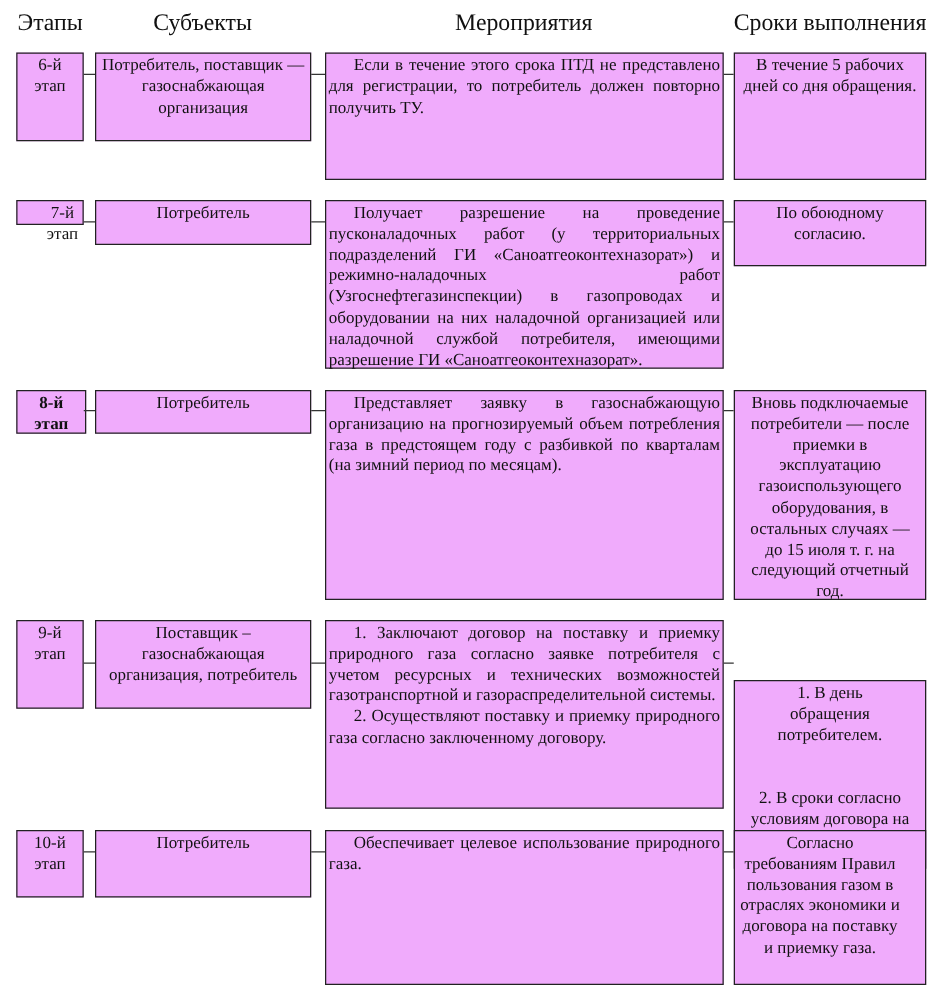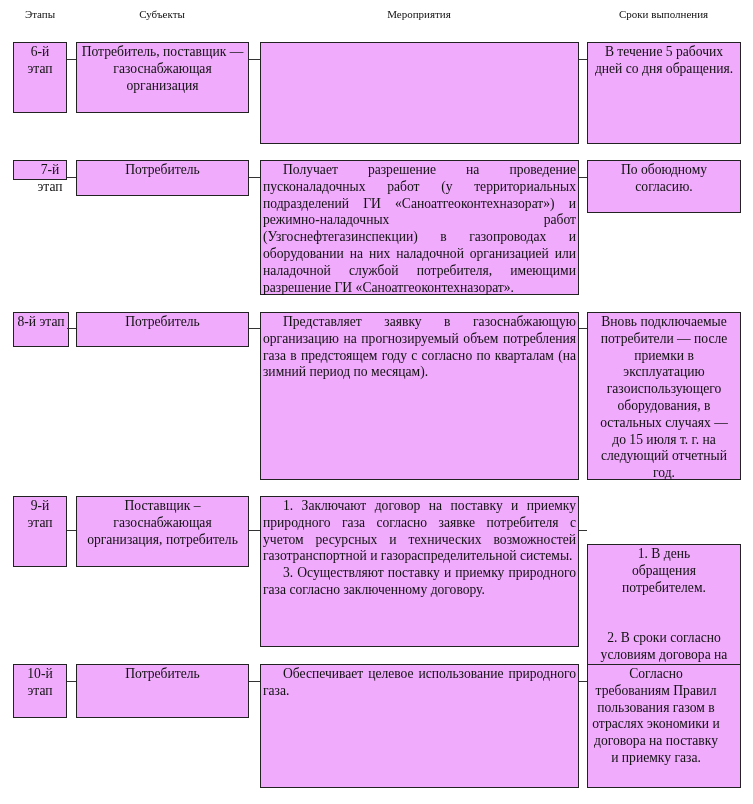--- a/index.html
+++ b/index.html
@@ -3,21 +3,21 @@
   <meta charset="utf-8">
   <style>
     html, body { margin: 0; padding: 0; background: #ffffff; }
     body {
       width: 753px; height: 804px; position: relative; overflow: hidden;
       font-family: "Liberation Serif", "DejaVu Serif", serif;
       color: #111111;
       font-size: 13.6px;
     }
     .hdr {
-      position: absolute; top: 8px; font-size: 11px; text-align: center;
+      position: absolute; top: 8px; font-size: 19px; text-align: center;
       white-space: nowrap;
     }
     .box {
       position: absolute; box-sizing: border-box;
       border: 1.6px solid #222222;
       background: #f0abfc;
       line-height: 16.8px;
       padding: 1px 3px 0 3px;
     }
     .center { text-align: center; }
@@ -39,20 +39,21 @@
 <div>
   <div class="box center" style="left:13px;top:42px;width:54px;height:71px;">
     <span>6-й этап</span>
   </div>
   <div class="conn" style="left:67px;top:59px;width:9px;"></div>
   <div class="box center" style="left:76px;top:42px;width:173px;height:71px;">
     <span>Потребитель, поставщик — газоснабжающая организация</span>
   </div>
   <div class="conn" style="left:249px;top:59px;width:11px;"></div>
   <div class="box just" style="left:260px;top:42px;width:319px;height:102px;">
+    <p>Если в течение этого срока ПТД не представлено для регистрации, то потребитель должен повторно получить ТУ.</p>
   </div>
   <div class="conn" style="left:579px;top:59px;width:8px;"></div>
   <div class="box center" style="left:587px;top:42px;width:154px;height:102px;padding-left:6px;padding-right:6px;">
     <span>В течение 5 рабочих дней со дня обращения.</span>
   </div>
 </div>
 
 <div>
   <div class="box center" style="left:13px;top:160px;width:54px;height:20px;padding-left:23px;">
     <span>7-й этап</span>
@@ -65,49 +66,49 @@
   <div class="box just" style="left:260px;top:160px;width:319px;height:135px;">
     <p>Получает разрешение на проведение пусконаладочных работ (у территориальных подразделений ГИ «Саноатгеоконтехназорат») и режимно-наладочных работ (Узгоснефтегазинспекции) в газопроводах и оборудовании на них наладочной организацией или наладочной службой потребителя, имеющими разрешение ГИ «Саноатгеоконтехназорат».</p>
   </div>
   <div class="conn" style="left:579px;top:177px;width:8px;"></div>
   <div class="box center" style="left:587px;top:160px;width:154px;height:53px;padding-left:20px;padding-right:20px;">
     <span>По обоюдному согласию.</span>
   </div>
 </div>
 
 <div>
-  <div class="box center" style="left:13px;top:312px;width:56px;height:35px;">
+  <div class="box center" style="left:13px;top:312px;width:56px;height:35px;font-weight:bold;">
     <span>8-й этап</span>
   </div>
   <div class="conn" style="left:67px;top:328px;width:9px;"></div>
   <div class="box center" style="left:76px;top:312px;width:173px;height:35px;">
     <span>Потребитель</span>
   </div>
   <div class="conn" style="left:249px;top:328px;width:11px;"></div>
   <div class="box just" style="left:260px;top:312px;width:319px;height:168px;">
-    <p>Представляет заявку в газоснабжающую организацию на прогнозируемый объем потребления газа в предстоящем году с согласно по кварталам (на зимний период по месяцам).</p>
+    <p>Представляет заявку в газоснабжающую организацию на прогнозируемый объем потребления газа в предстоящем году с разбивкой по кварталам (на зимний период по месяцам).</p>
   </div>
   <div class="conn" style="left:579px;top:328px;width:8px;"></div>
   <div class="box center" style="left:587px;top:312px;width:154px;height:168px;padding-left:6px;padding-right:6px;">
     <span>Вновь подключаемые потребители — после приемки в эксплуатацию газоиспользующего оборудования, в остальных случаях — до 15 июля т. г. на следующий отчетный год.</span>
   </div>
 </div>
 
 <div>
   <div class="box center" style="left:13px;top:496px;width:54px;height:71px;">
     <span>9-й этап</span>
   </div>
   <div class="conn" style="left:67px;top:530px;width:9px;"></div>
   <div class="box center" style="left:76px;top:496px;width:173px;height:71px;">
     <span>Поставщик – газоснабжающая организация, потребитель</span>
   </div>
   <div class="conn" style="left:249px;top:530px;width:11px;"></div>
   <div class="box just" style="left:260px;top:496px;width:319px;height:151px;">
     <p>1. Заключают договор на поставку и приемку природного газа согласно заявке потребителя с учетом ресурсных и технических возможностей газотранспортной и газораспределительной системы.</p>
-    <p>3. Осуществляют поставку и приемку природного газа согласно заключенному договору.</p>
+    <p>2. Осуществляют поставку и приемку природного газа согласно заключенному договору.</p>
   </div>
   <div class="conn" style="left:579px;top:530px;width:8px;"></div>
   <div class="box center" style="left:587px;top:496px;width:154px;height:151px;padding-left:6px;padding-right:6px;margin-top:48px;">
     <div style="padding:0 14px;">1. В день обращения потребителем.</div>
     <div class="spacer"></div>
     <div>2. В сроки согласно условиям договора на поставку и приемку газа.</div>
   </div>
 </div>
 
 <div>

